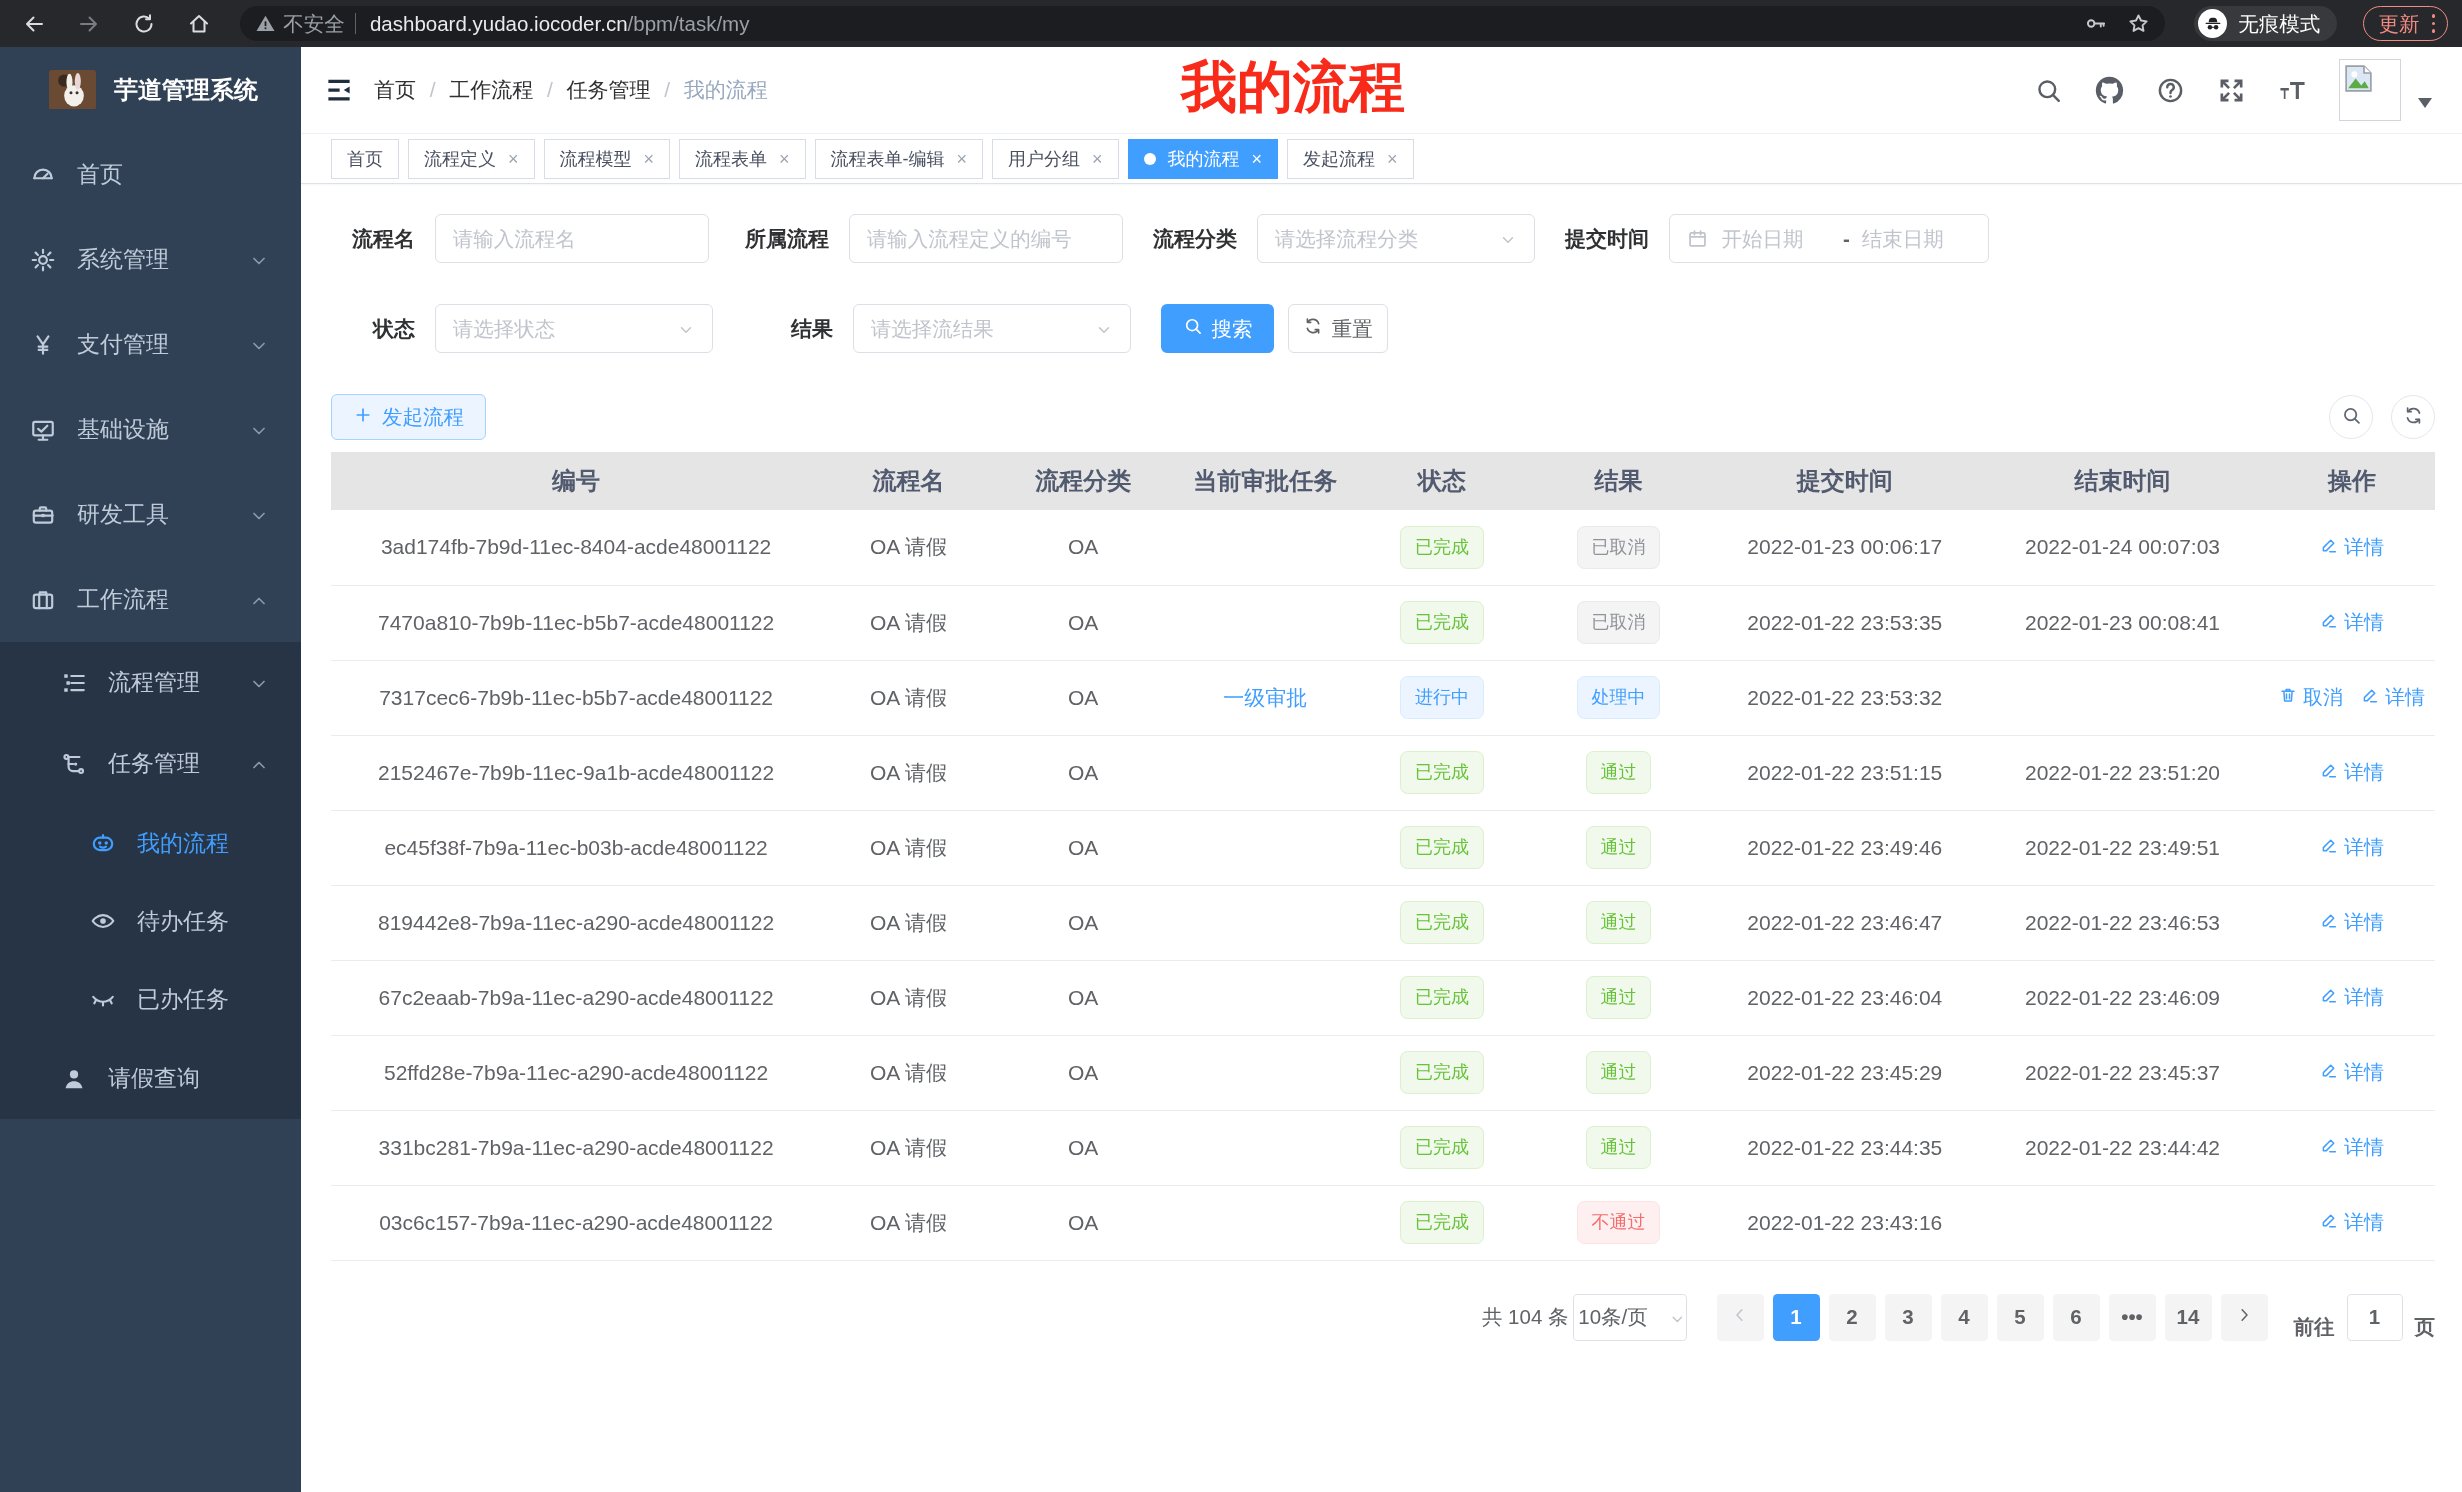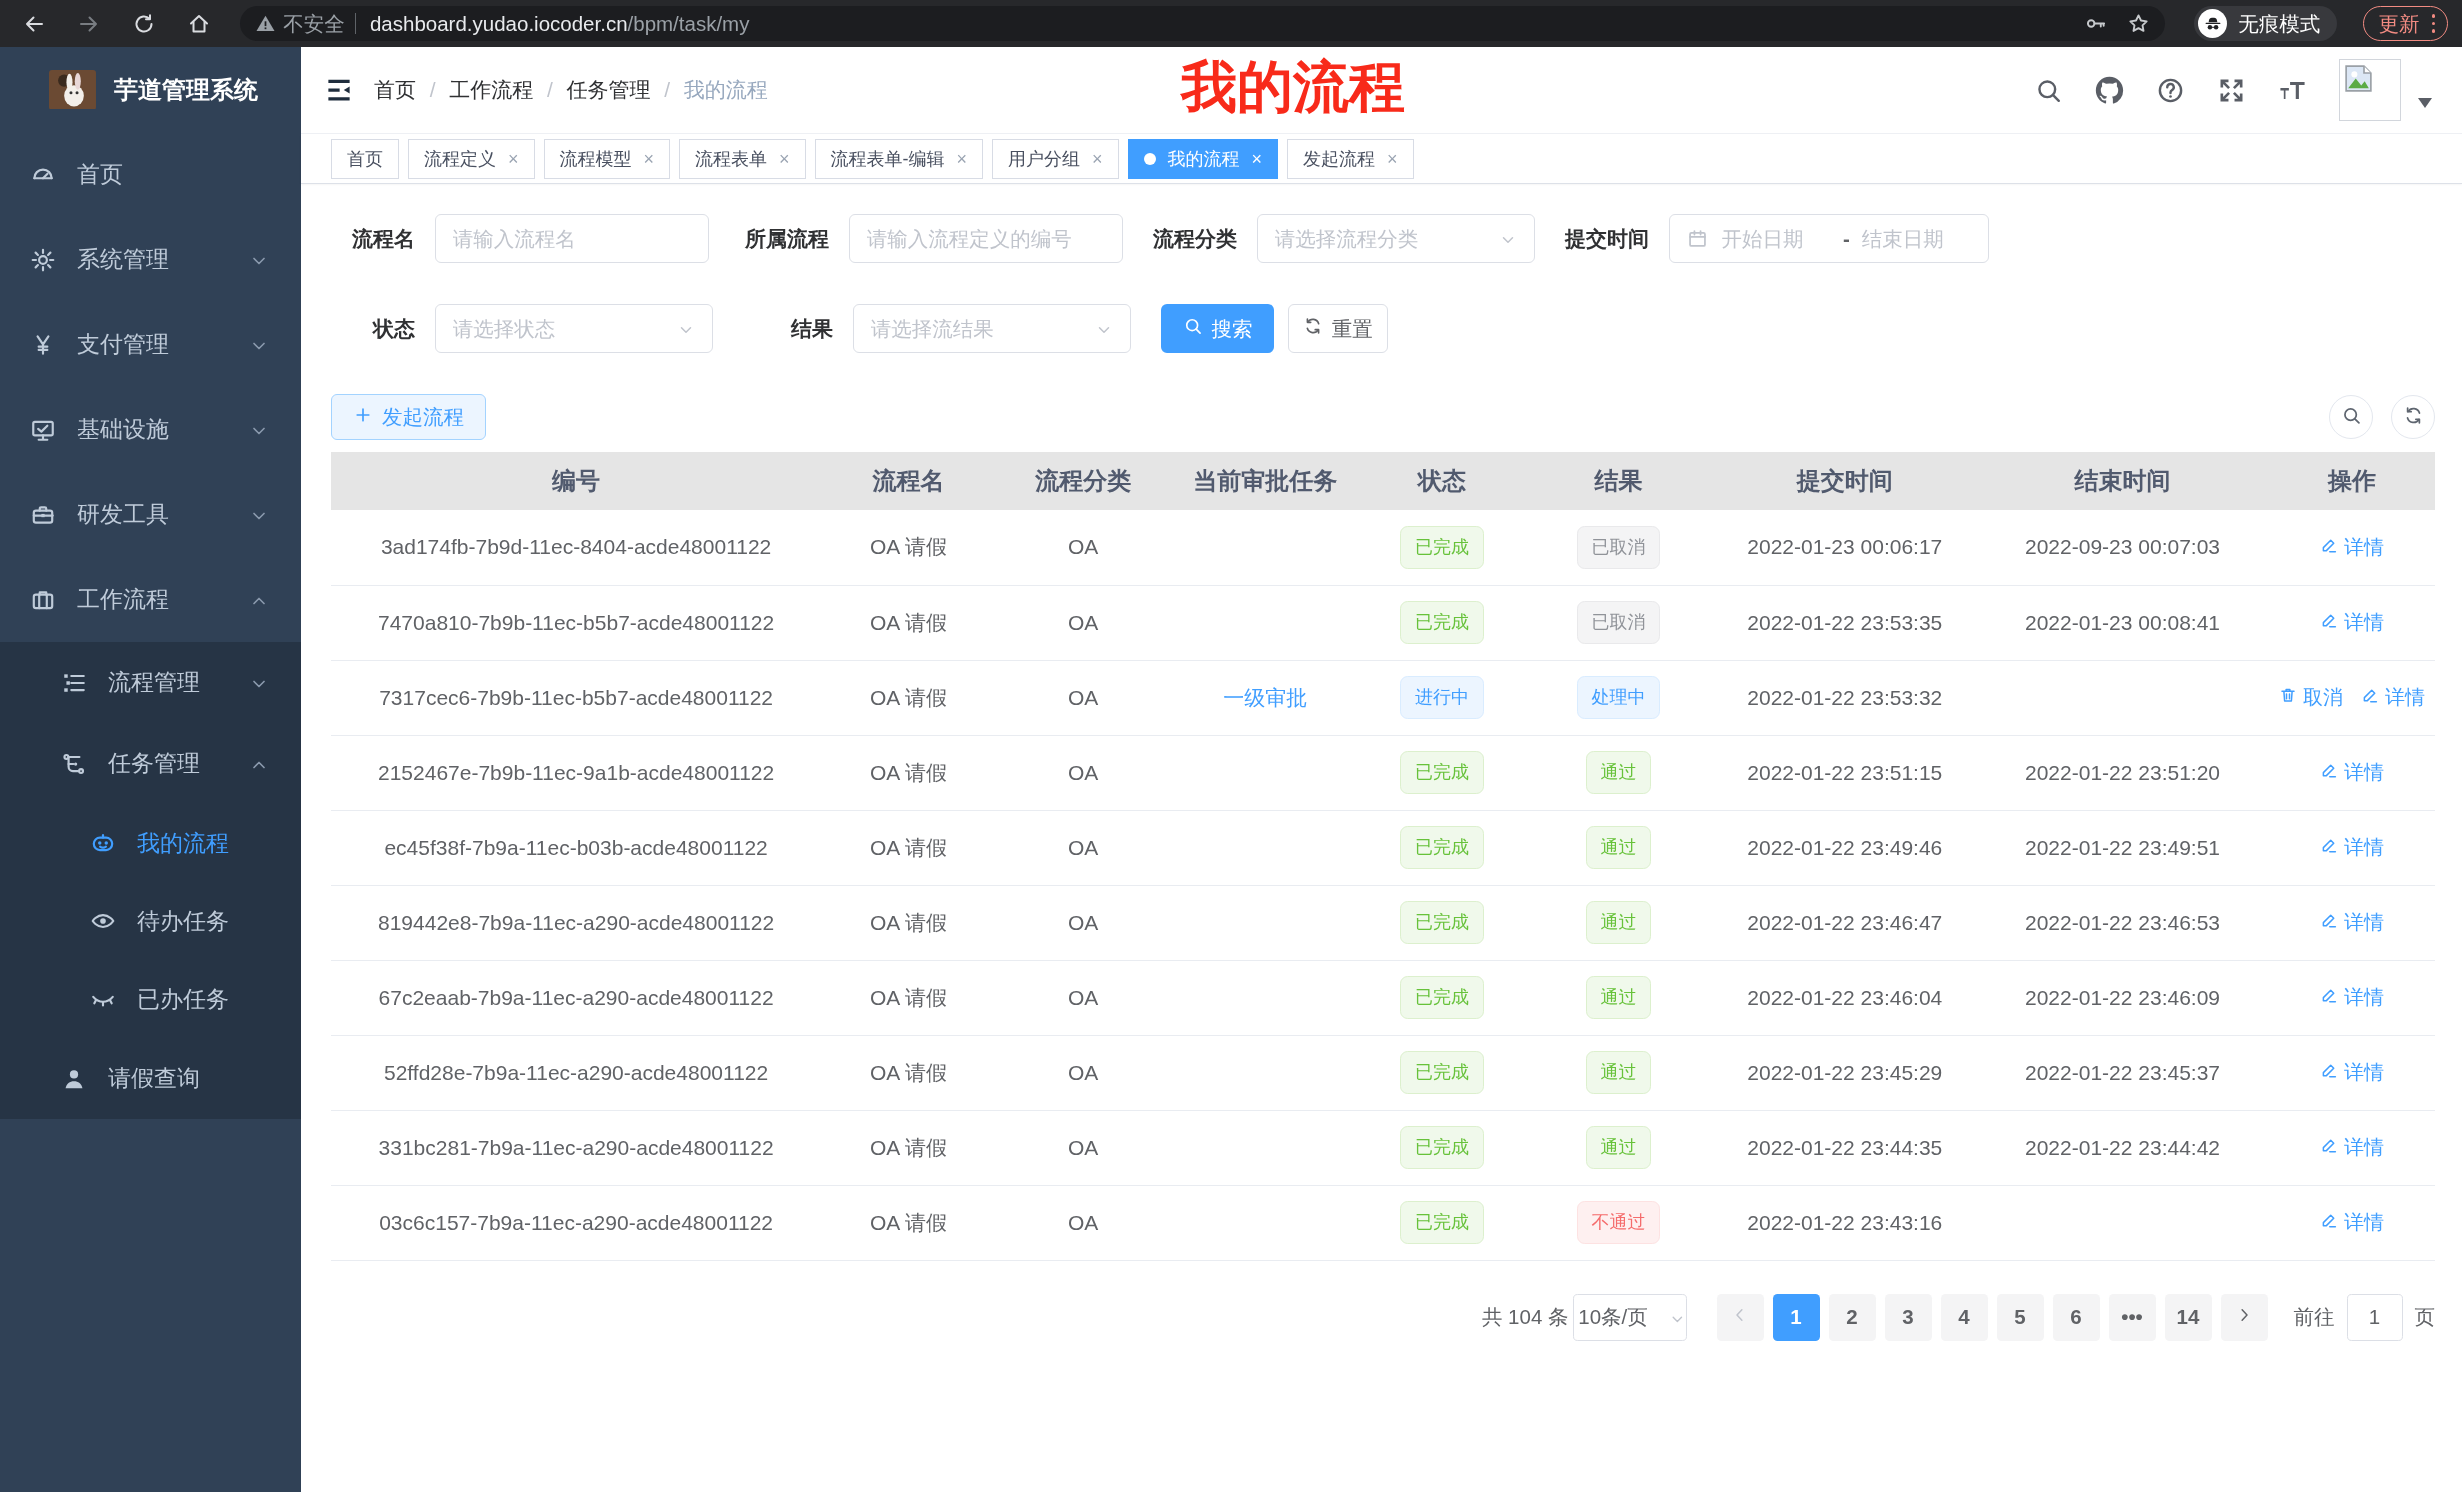--- a/index.html
+++ b/index.html
@@ -109,21 +109,21 @@
 
   
   .pagination { display:flex; align-items:center; justify-content:flex-end; margin-top:33px; font-size:20.5px; color:#606266; }
   .pg-total { margin-right:4px;text-align:center; }
   .pg-size { width:114px; height:47px; border:1.5px solid #dcdfe6; border-radius:4.6px; display:flex; align-items:center; justify-content:flex-end; gap:21px; margin-right:21px; cursor:pointer; }
   .pg-size .sel-arrow { width:16.7px; height:16.7px; color:#c0c4cc; }
   .pg-btn { min-width:47px; height:47px; border-radius:4.6px; background:#f4f4f5; display:flex; align-items:center; justify-content:center; margin-left:9px; font-weight:bold; color:#606266; cursor:pointer; padding:0 6px; }
   .pg-btn.arrow svg { width:18px; height:18px; }
   .pg-btn.disabled { color:#c0c4cc; }
   .pg-btn.active { background:#409eff; color:#fff; }
-  .pg-goto { display:flex; align-items:center; margin-left:26px; gap:12px; }
+  .pg-goto { display:flex; align-items:flex-end; margin-left:26px; gap:12px;font-weight:bold; }
   .pg-input { width:56px; height:47px; border:1.5px solid #dcdfe6; border-radius:4.6px; display:flex; align-items:center; justify-content:center; color:#606266; }
 </style>
 </head>
 <body>
 
 <div class="browser-bar">
   <div class="nav-btn">
       <svg viewBox="0 0 24 24" fill="none" stroke="currentColor" stroke-width="2" stroke-linecap="round" stroke-linejoin="round">
         <path d="M20 12H5M11.5 5.5L5 12l6.5 6.5"></path>
       </svg>
@@ -556,21 +556,21 @@
           </thead>
         <tbody id="tbody">
             <tr>
               <td>3ad174fb-7b9d-11ec-8404-acde48001122</td>
               <td>OA 请假</td>
               <td>OA</td>
               <td></td>
               <td><span class="badge success">已完成</span></td>
               <td><span class="badge info">已取消</span></td>
               <td>2022-01-23 00:06:17</td>
-              <td>2022-09-23 00:07:03</td>
+              <td>2022-01-24 00:07:03</td>
               <td><span class="act-link"><span><svg viewBox="0 0 24 24" fill="none" stroke="currentColor" stroke-width="2" stroke-linecap="round" stroke-linejoin="round">
                       <path d="M14.3 5.7l4 4L8.5 19.5H4.5v-4z"></path>
                       <path d="M13 21h7.5"></path>
                     </svg></span>详情</span></td>
             </tr>
             <tr>
               <td>7470a810-7b9b-11ec-b5b7-acde48001122</td>
               <td>OA 请假</td>
               <td>OA</td>
               <td></td>

